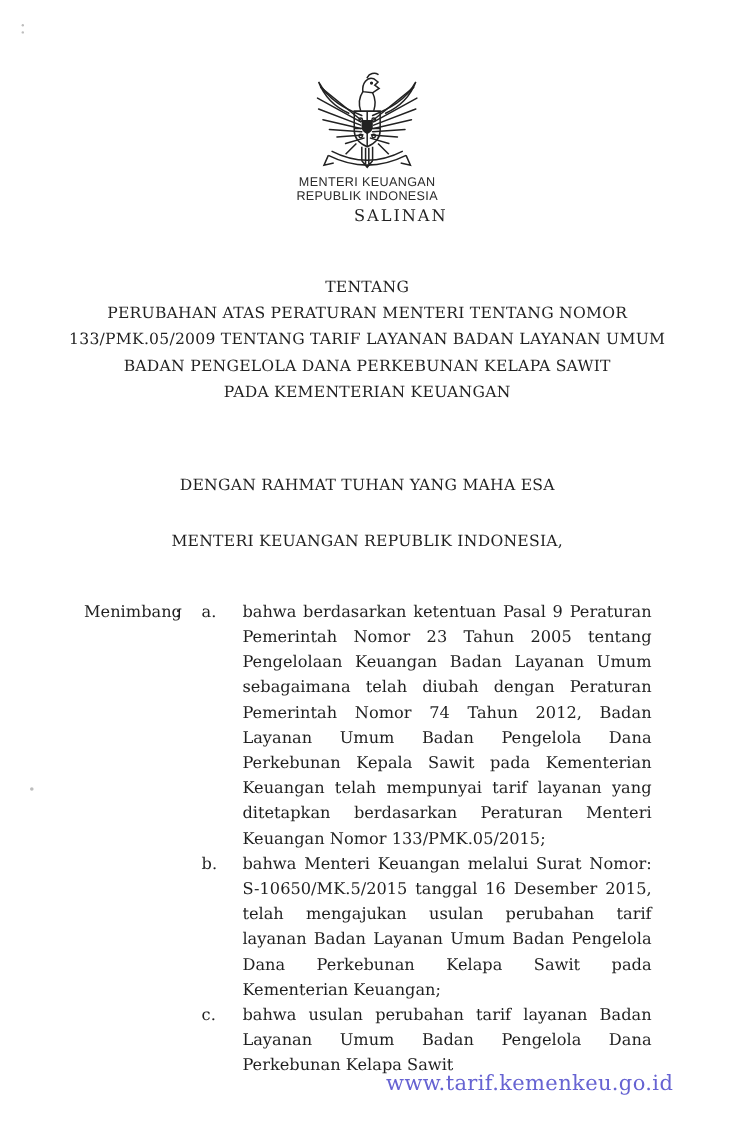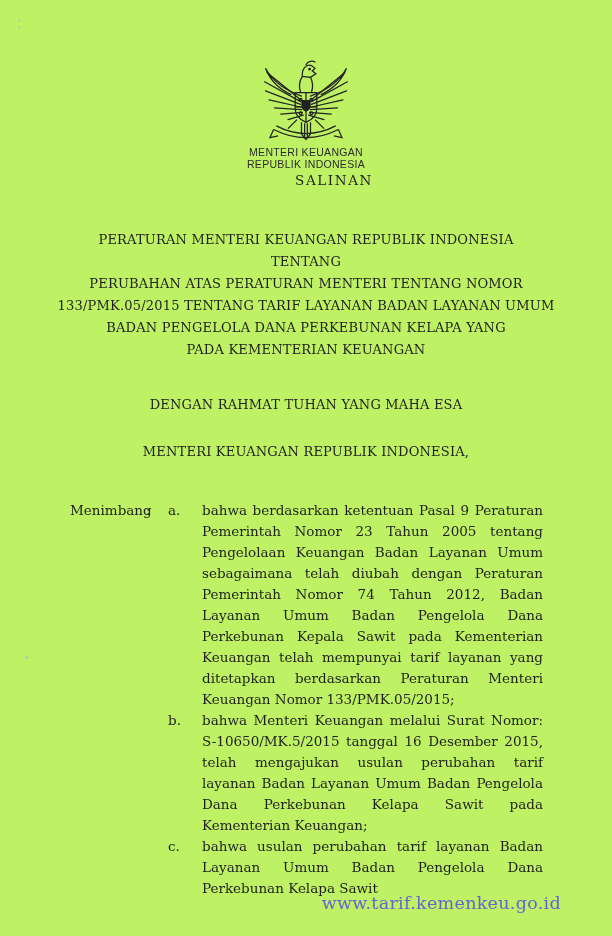--- a/index.html
+++ b/index.html
@@ -1,20 +1,20 @@
 <!DOCTYPE html>
 <html><head>
 <meta charset="utf-8">
 <style>
   html,body{margin:0;padding:0;background:#e8e8e8;}
   .page{
     position:relative;
     width:612px;height:936px;
     margin:0 auto;
-    background:#bef264;
+    background:#ffffff;
     font-family:"DejaVu Serif", serif;
     color:#1f1f1f;
     overflow:hidden;
   }
   .centered{position:absolute;left:0;width:100%;text-align:center;}
   .emblem{position:absolute;top:60px;left:50%;transform:translateX(-50%);}
   .ministry{top:147px;font-family:"Liberation Sans", sans-serif;font-size:10.5px;line-height:11.5px;color:#2b2b2b;letter-spacing:.3px;}
   .salinan{top:172px;font-size:13.5px;font-weight:normal;letter-spacing:1.6px;margin-left:28px;}
   .title-block{top:229px;}
   .title-line{font-size:13px;line-height:22px;letter-spacing:.2px;white-space:pre-wrap;}
@@ -93,25 +93,24 @@
     </svg>
   </div>
 
   <div class="centered ministry">
     <div>MENTERI KEUANGAN</div>
     <div>REPUBLIK INDONESIA</div>
   </div>
   <div class="centered salinan">SALINAN</div>
 
   <div class="centered title-block">
-    <div class="title-line">PERATURAN MENTERI KEUANGAN REPUBLIK INDONESIA</div>
     <div class="title-line">TENTANG</div>
     <div class="title-line">PERUBAHAN ATAS PERATURAN MENTERI TENTANG NOMOR</div>
-    <div class="title-line">133/PMK.05/2015 TENTANG TARIF LAYANAN BADAN LAYANAN UMUM</div>
-    <div class="title-line">BADAN PENGELOLA DANA PERKEBUNAN KELAPA YANG</div>
+    <div class="title-line">133/PMK.05/2009 TENTANG TARIF LAYANAN BADAN LAYANAN UMUM</div>
+    <div class="title-line">BADAN PENGELOLA DANA PERKEBUNAN KELAPA SAWIT</div>
     <div class="title-line">PADA KEMENTERIAN KEUANGAN</div>
   </div>
 
   <div class="centered invocation">DENGAN RAHMAT TUHAN YANG MAHA ESA</div>
   <div class="centered issuer">MENTERI KEUANGAN REPUBLIK INDONESIA,</div>
 
   <div class="menimbang">
     <div class="m-label">Menimbang</div>
     <div class="m-colon">:</div>
     <div class="m-items">

